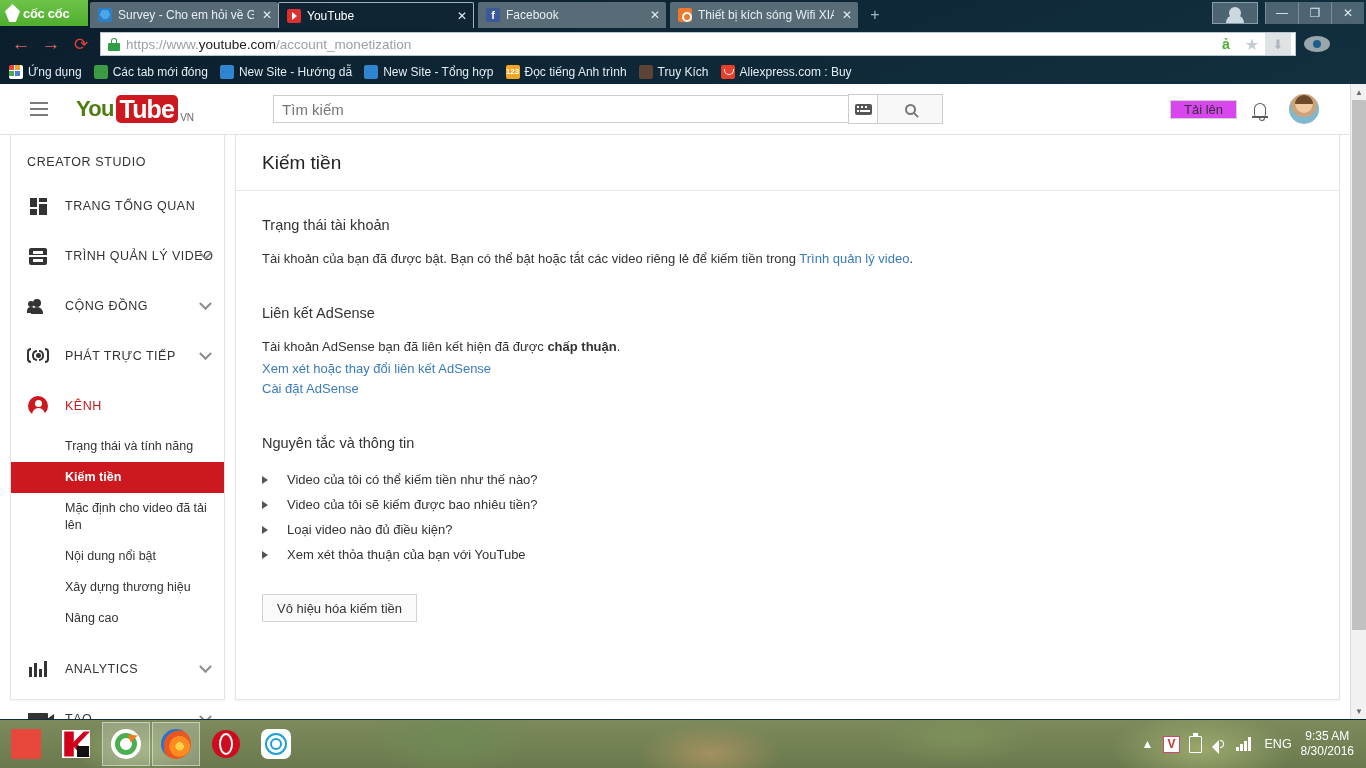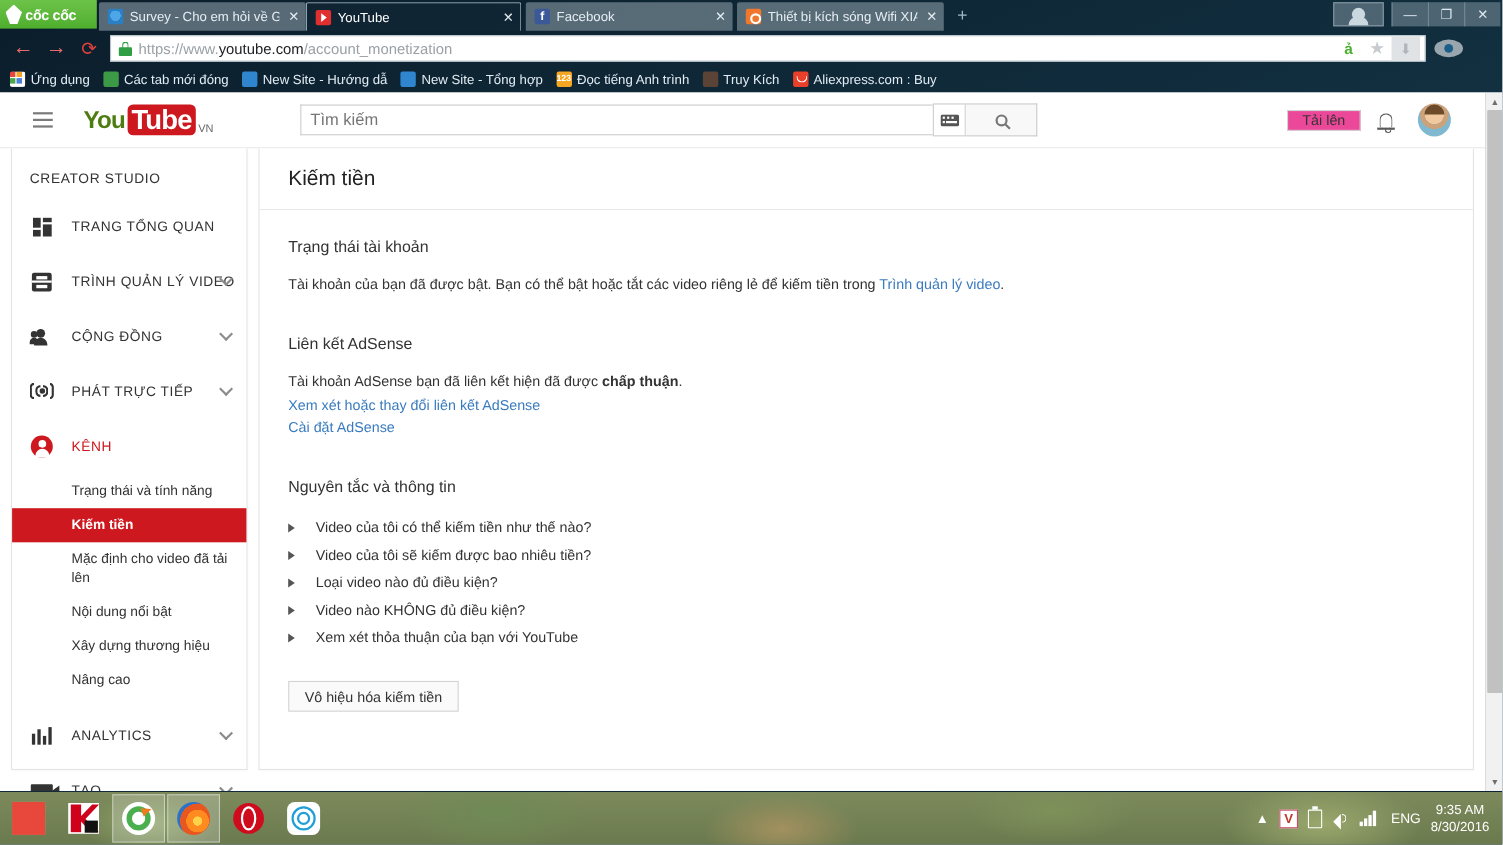--- a/index.html
+++ b/index.html
@@ -247,21 +247,21 @@
   #search-btn {
     width: 65px; height: 30px; border: 1px solid #ccc; border-left: none;
     background: #f8f8f8; display:flex; align-items:center; justify-content:center; cursor:pointer;
   }
   #search-btn .mag {
     width: 11px; height: 11px; border: 2px solid #777; border-radius: 50%; position: relative;
   }
   #search-btn .mag::after { content:""; position:absolute; right:-5px; bottom:-3px; width:6px;height:2px;background:#777; transform: rotate(45deg); }
   #mast-right { margin-left: auto; display: flex; align-items: center; gap: 0; padding-right: 31px; }
   #upload-btn {
-    height: 19px; padding: 0 13px; border: 1px solid #d3d3d3; background: #ec4899;
+    height: 19px; padding: 0 13px; border: 1px solid #d3d3d3; background: #d946ef;
     font-size: 13px; color: #333; display:flex;align-items:center; cursor:pointer;
     font-family:"Liberation Sans",sans-serif;
   }
   #bell-btn { width: 46px; height: 30px; display:flex;align-items:center;justify-content:center; cursor:pointer; }
   #bell-btn .bell {
     width: 12px; height: 13px; border: 1.6px solid #5a5a5a;
     border-radius: 6px 6px 2px 2px; border-bottom: none; position: relative;
   }
   #bell-btn .bell::before { content:""; position:absolute; left:-3px; bottom:-2px; width:16px;height:1.6px; background:#5a5a5a;}
   #bell-btn .bell::after { content:""; position:absolute; left:4px; bottom:-5px; width:4px;height:3px; border:1.6px solid #5a5a5a; border-top:none; border-radius:0 0 3px 3px;}
@@ -679,24 +679,20 @@
             <div class="faq-row">
               <span class="tri"></span>
               <span>Video của tôi sẽ kiếm được bao nhiêu tiền?</span>
             </div>
             <div class="faq-row">
               <span class="tri"></span>
               <span>Loại video nào đủ điều kiện?</span>
             </div>
             <div class="faq-row">
               <span class="tri"></span>
-              <span>Video nào KHÔNG đủ điều kiện?</span>
-            </div>
-            <div class="faq-row">
-              <span class="tri"></span>
               <span>Xem xét thỏa thuận của bạn với YouTube</span>
             </div>
           </div>
 
           <button id="disable-btn">Vô hiệu hóa kiếm tiền</button>
         </div>
       </div>
     </div>
 
     <div id="scrollbar">

